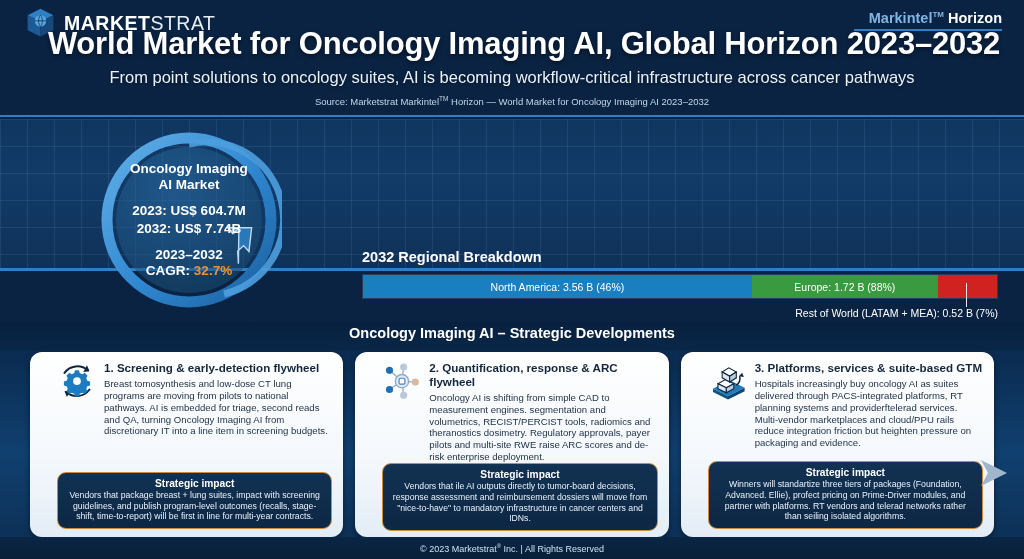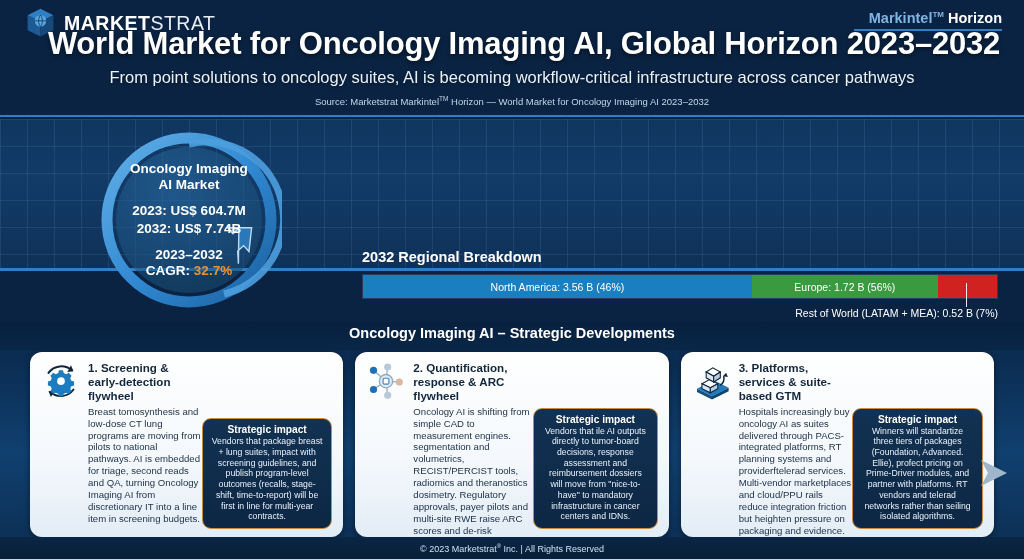--- a/index.html
+++ b/index.html
@@ -123,23 +123,23 @@
   .cards-bg {
     position: absolute; left: 0; top: 350px; width: 1024px; height: 187px;
     background: linear-gradient(180deg, #0b2b50 0%, #10406f 55%, #0d3158 100%);
   }
   .cards {
     position: absolute; left: 0; top: 352px; width: 1024px; height: 185px;
     display: flex; gap: 12px; padding: 0 30px;
   }
   .card {
     flex: 1 1 0; background: linear-gradient(180deg, #ffffff 0%, #f4f8fc 58%, #e3edf6 100%);
-    border-radius: 12px; position: relative; padding: 9px 11px 8px 11px;
+    border-radius: 12px; position: relative; padding: 9px 11px 8px 27px;
     box-shadow: 0 2px 6px rgba(0,0,0,.45);
-    display: flex; flex-direction: row;
+    display: flex; flex-direction: column;
   }
   .card-head { display: flex; gap: 7px; align-items: flex-start; }
   .card-icon { width: 40px; height: 38px; flex: 0 0 40px; margin-top: 1px; }
   .card-textcol { flex: 1 1 auto; }
   .card-title { font-size: 11.6px; font-weight: 700; color: #12263d; line-height: 1.2; }
   .card-body { font-size: 9.6px; line-height: 1.24; color: #1c2f45; margin-top: 3px; }
   .impact {
     margin-top: auto; background: linear-gradient(180deg, #123253 0%, #0d2744 100%);
     border: 1.5px solid #c98a3c; border-radius: 9px; padding: 5px 8px 6px 8px; text-align: center;
   }
@@ -221,21 +221,21 @@
         <div class="dt-cagr-val"><span>CAGR: </span><span class="num">32.7%</span></div>
       </div>
     </div>
 
     <div class="reg-title">2032 Regional Breakdown</div>
     <div class="reg-bar" id="regbar">
         <div class="reg-seg" style="flex: 46 0 0px; background: rgb(26, 127, 193);">
           <span>North America: 3.56 B (46%)</span>
         </div>
         <div class="reg-seg" style="flex: 22 0 0px; background: rgb(58, 154, 63);">
-          <span>Europe: 1.72 B (56%)</span>
+          <span>Europe: 1.72 B (88%)</span>
         </div>
         <div class="reg-seg" style="flex: 7 0 0px; background: rgb(208, 34, 33);">
           <span></span>
         </div>
       </div>
     <div class="row-tick"></div>
     <div class="row-caption">Rest of World (LATAM + MEA): 0.52 B (7%)</div>
 
     <div class="why-title">Why it matters</div>
     <div class="why-list" id="whylist">

